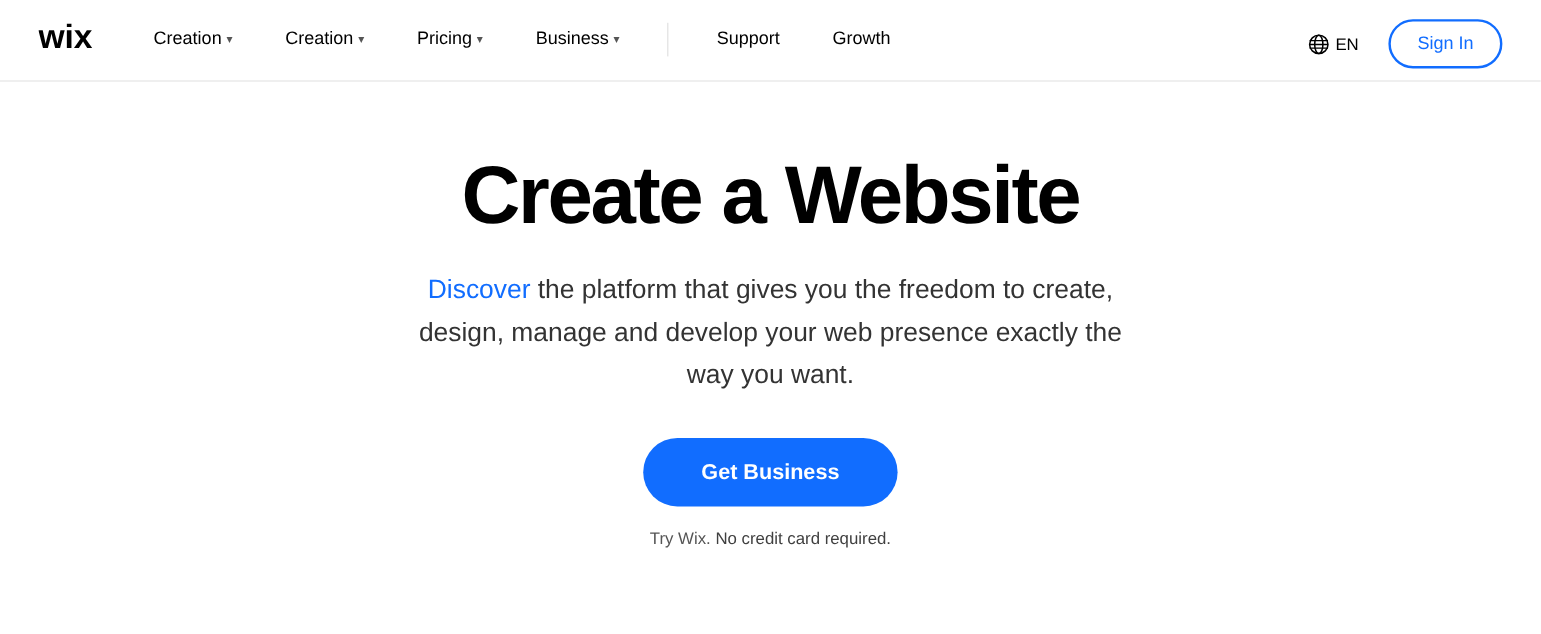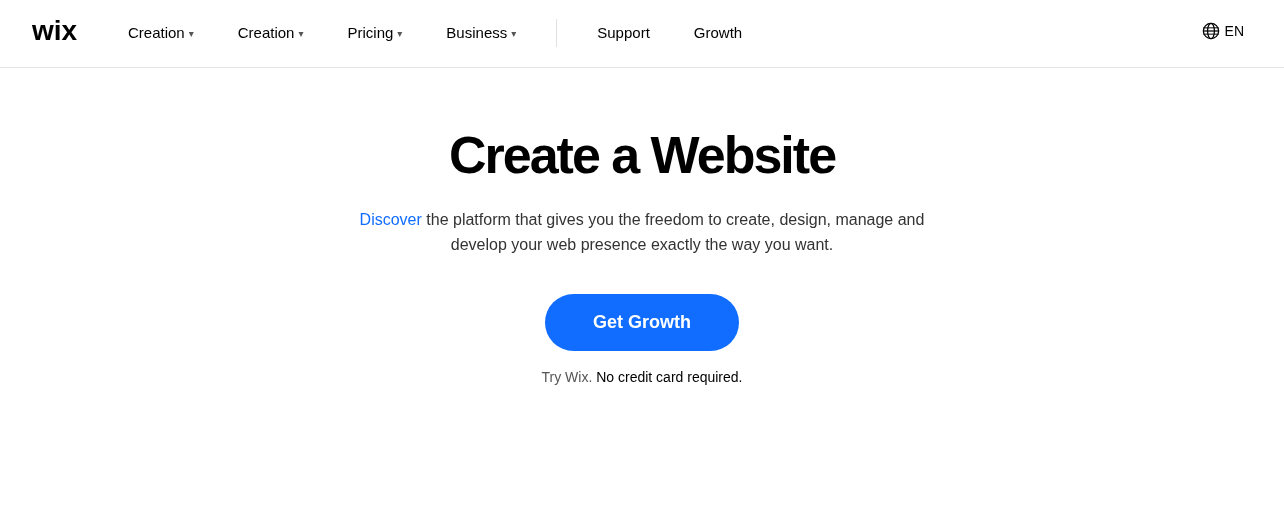--- a/index.html
+++ b/index.html
@@ -119,31 +119,31 @@
       display: flex;
       flex-direction: column;
       align-items: center;
       justify-content: center;
       padding: 60px 20px 40px;
       text-align: center;
       background: #fff;
     }
 
     .hero-title {
-      font-size: 52px;
+      font-size: 68px;
       font-weight: 900;
       color: #000;
       line-height: 1.05;
       letter-spacing: -2px;
       max-width: 820px;
       margin-bottom: 24px;
     }
 
     .hero-subtitle {
-      font-size: 16px;
+      font-size: 22px;
       color: #333;
       max-width: 620px;
       line-height: 1.6;
       margin-bottom: 36px;
     }
 
     .hero-subtitle-highlight {
       color: #116dff;
     }
 
@@ -158,21 +158,21 @@
       cursor: pointer;
       margin-bottom: 18px;
     }
 
     .hero-note {
       font-size: 14px;
       color: #555;
     }
 
     .hero-note-link {
-      color: #000000;
+      color: #404040;
       text-decoration: none;
     }
   </style>
 </head>
 <body>
 
 <nav class="navbar">
   <div class="navbar-logo">
     <svg class="wix-logo-svg" viewBox="0 0 52 28" fill="none" xmlns="http://www.w3.org/2000/svg">
       <text x="0" y="24" font-family="Helvetica Neue, Arial, sans-serif" font-size="28" font-weight="900" fill="#000">wix</text>
@@ -216,31 +216,32 @@
     <div class="lang-selector">
       <svg class="globe-icon" viewBox="0 0 20 20" fill="none" xmlns="http://www.w3.org/2000/svg">
         <circle cx="10" cy="10" r="8.5" stroke="#000" stroke-width="1.4"></circle>
         <ellipse cx="10" cy="10" rx="3.8" ry="8.5" stroke="#000" stroke-width="1.4"></ellipse>
         <line x1="1.5" y1="10" x2="18.5" y2="10" stroke="#000" stroke-width="1.4"></line>
         <line x1="1.5" y1="6.5" x2="18.5" y2="6.5" stroke="#000" stroke-width="1.1"></line>
         <line x1="1.5" y1="13.5" x2="18.5" y2="13.5" stroke="#000" stroke-width="1.1"></line>
       </svg>
       <span>EN</span>
     </div>
+    <button class="sign-in-btn">Sign In</button>
   </div>
 </nav>
 
 <section class="hero">
   <h1 class="hero-title">
     <span>Create a Website</span><br>
   </h1>
 
   <p class="hero-subtitle">
     <span class="hero-subtitle-highlight">Discover </span><span>the platform that gives you the freedom to create, design, manage and develop your web presence exactly the way you want.</span>
   </p>
 
-  <button class="get-started-btn">Get Growth</button>
+  <button class="get-started-btn">Get Business</button>
 
   <p class="hero-note">
     <span>Try Wix.</span>
     <a class="hero-note-link" href="#">No credit card required.</a>
   </p>
 </section>
 
 </body></html>

